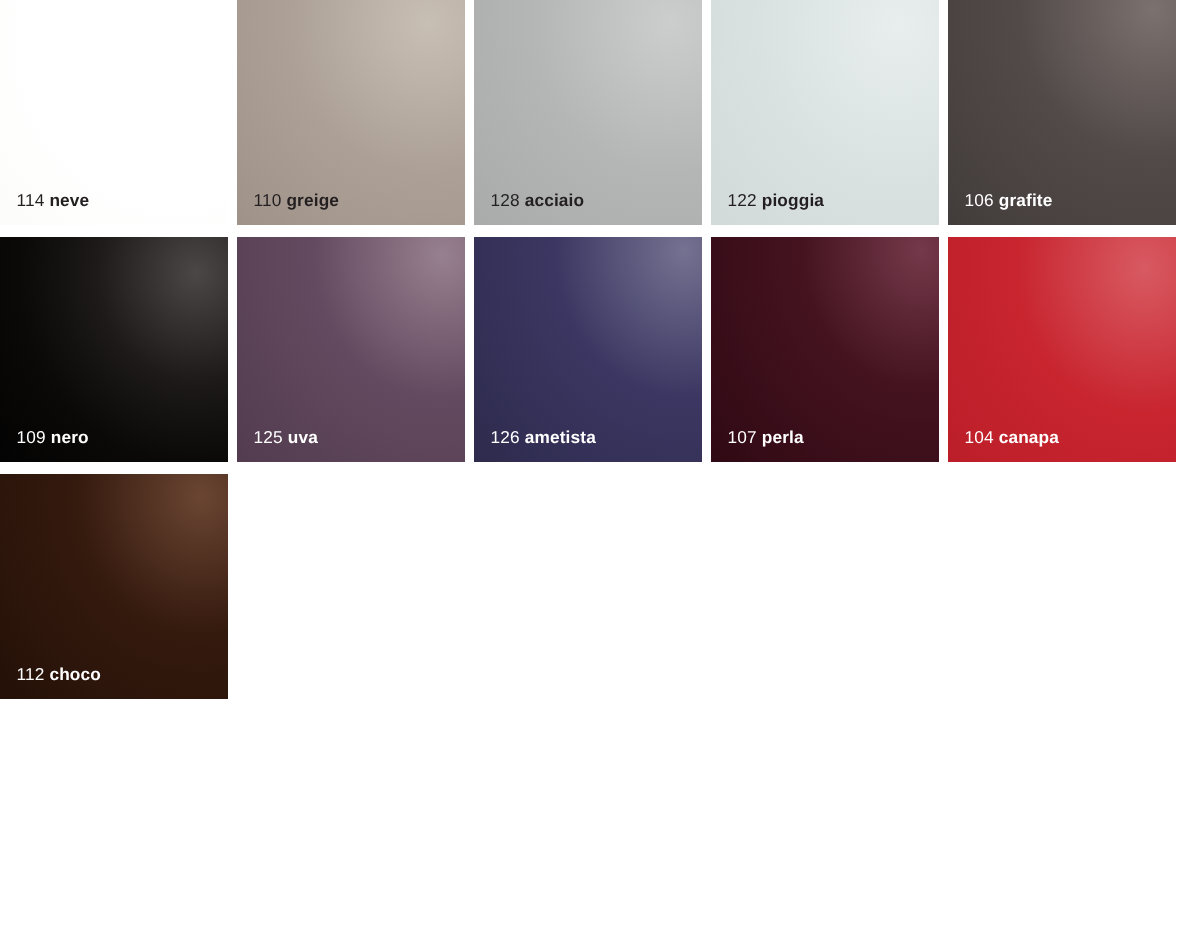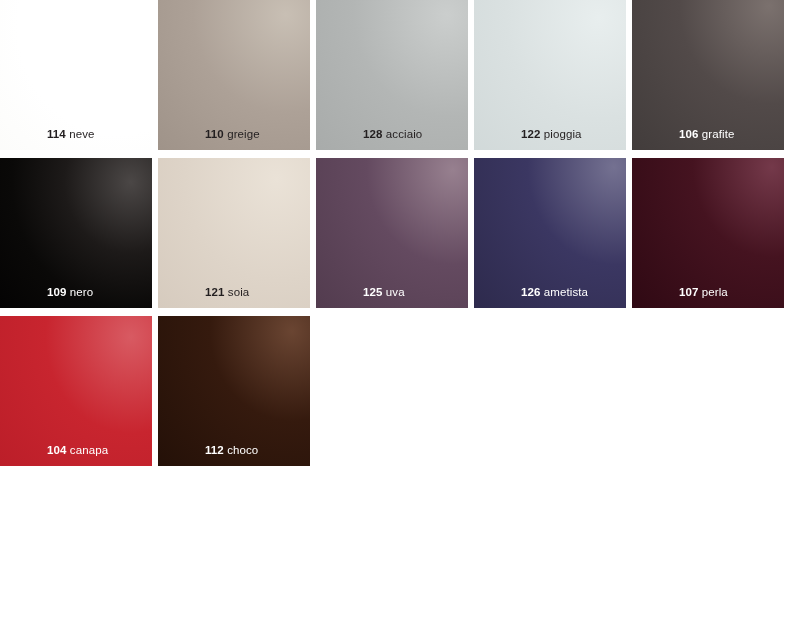--- a/index.html
+++ b/index.html
@@ -42,25 +42,24 @@
     position: absolute;
     left: 11px;
     bottom: 9px;
     font-size: 11.5px;
     line-height: 13px;
     letter-spacing: 0.1px;
     white-space: nowrap;
     z-index: 3;
   }
   .swatch-label .code {
-    font-weight: bold;
-    margin-left: 36px;
+    font-weight: normal;
   }
   .swatch-label .name {
-    font-weight: normal;
+    font-weight: bold;
   }
   .label-dark .swatch-label { color: #231f20; }
   .label-light .swatch-label { color: #ffffff; }
   .swatch.empty .swatch-fill { background: #ffffff; }
 </style>
 </head>
 <body>
 
 <div id="swatch-grid">
     <div class="swatch label-dark">
@@ -80,24 +79,20 @@
       <div class="swatch-label"><span class="code">122</span> <span class="name">pioggia</span></div>
     </div>
     <div class="swatch label-light">
       <div class="swatch-fill" style="background: radial-gradient(140% 155% at 90% 4%, rgb(123, 113, 110) 0%, rgb(82, 74, 73) 42%, rgb(62, 57, 56) 100%);"></div>
       <div class="swatch-label"><span class="code">106</span> <span class="name">grafite</span></div>
     </div>
     <div class="swatch label-light">
       <div class="swatch-fill" style="background: radial-gradient(115% 125% at 86% 16%, rgb(75, 71, 70) 0%, rgb(29, 26, 25) 38%, rgb(10, 9, 8) 68%, rgb(4, 3, 3) 100%);"></div>
       <div class="swatch-label"><span class="code">109</span> <span class="name">nero</span></div>
     </div>
-    <div class="swatch label-dark">
-      <div class="swatch-fill" style="background: radial-gradient(135% 150% at 78% 14%, rgb(234, 226, 215) 0%, rgb(222, 212, 200) 45%, rgb(210, 198, 185) 100%);"></div>
-      <div class="swatch-label"><span class="code">121</span> <span class="name">soia</span></div>
-    </div>
     <div class="swatch label-light">
       <div class="swatch-fill" style="background: radial-gradient(135% 150% at 90% 8%, rgb(151, 128, 143) 0%, rgb(100, 74, 96) 42%, rgb(79, 57, 75) 100%);"></div>
       <div class="swatch-label"><span class="code">125</span> <span class="name">uva</span></div>
     </div>
     <div class="swatch label-light">
       <div class="swatch-fill" style="background: radial-gradient(135% 155% at 92% 6%, rgb(116, 113, 145) 0%, rgb(59, 55, 98) 42%, rgb(43, 40, 73) 100%);"></div>
       <div class="swatch-label"><span class="code">126</span> <span class="name">ametista</span></div>
     </div>
     <div class="swatch label-light">
       <div class="swatch-fill" style="background: radial-gradient(130% 150% at 92% 6%, rgb(116, 57, 74) 0%, rgb(69, 19, 32) 40%, rgb(45, 8, 18) 100%);"></div>

